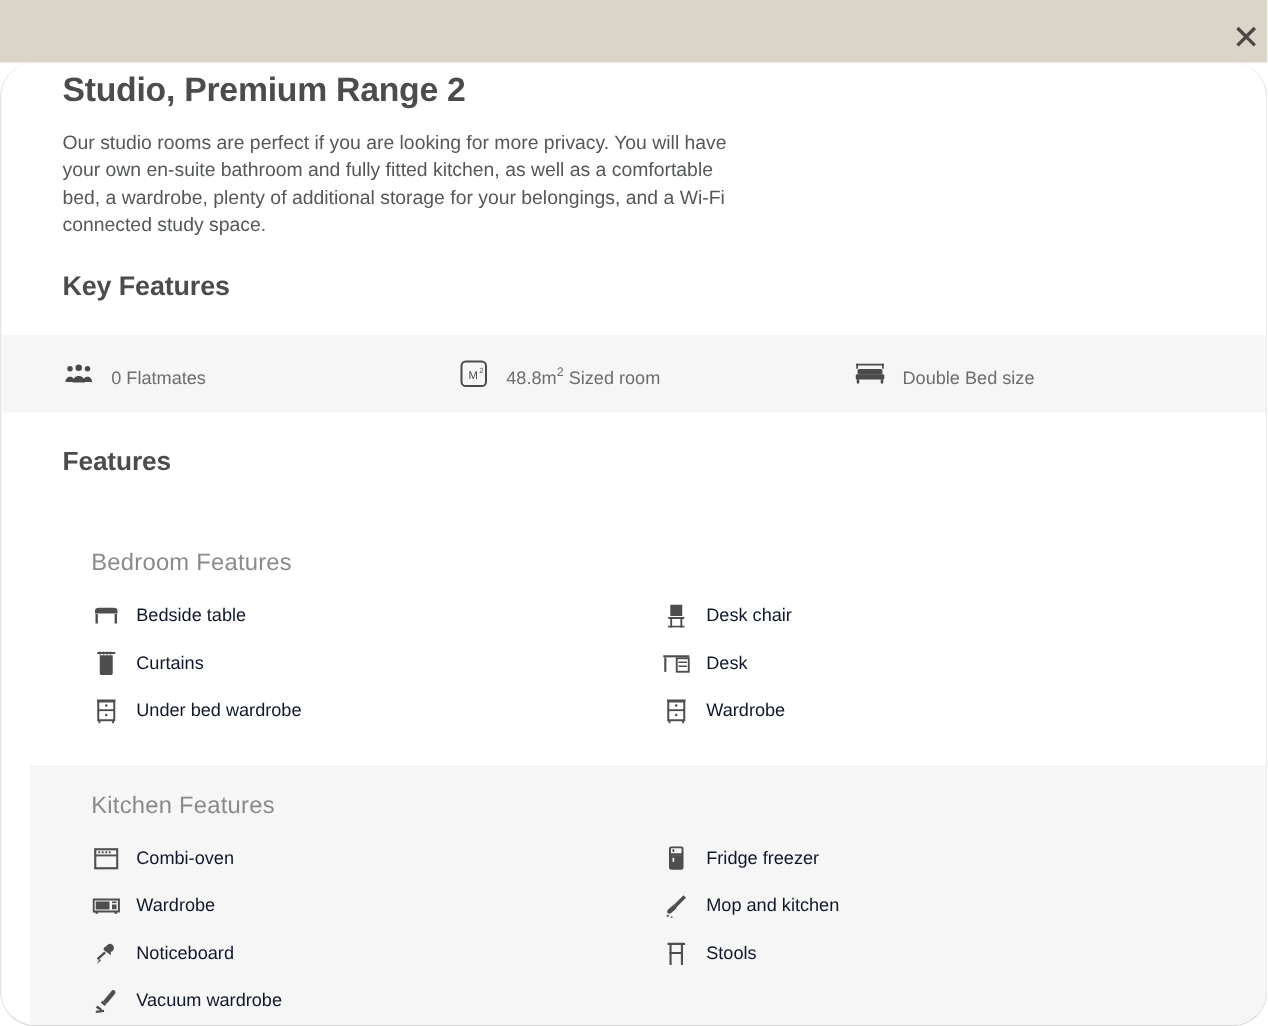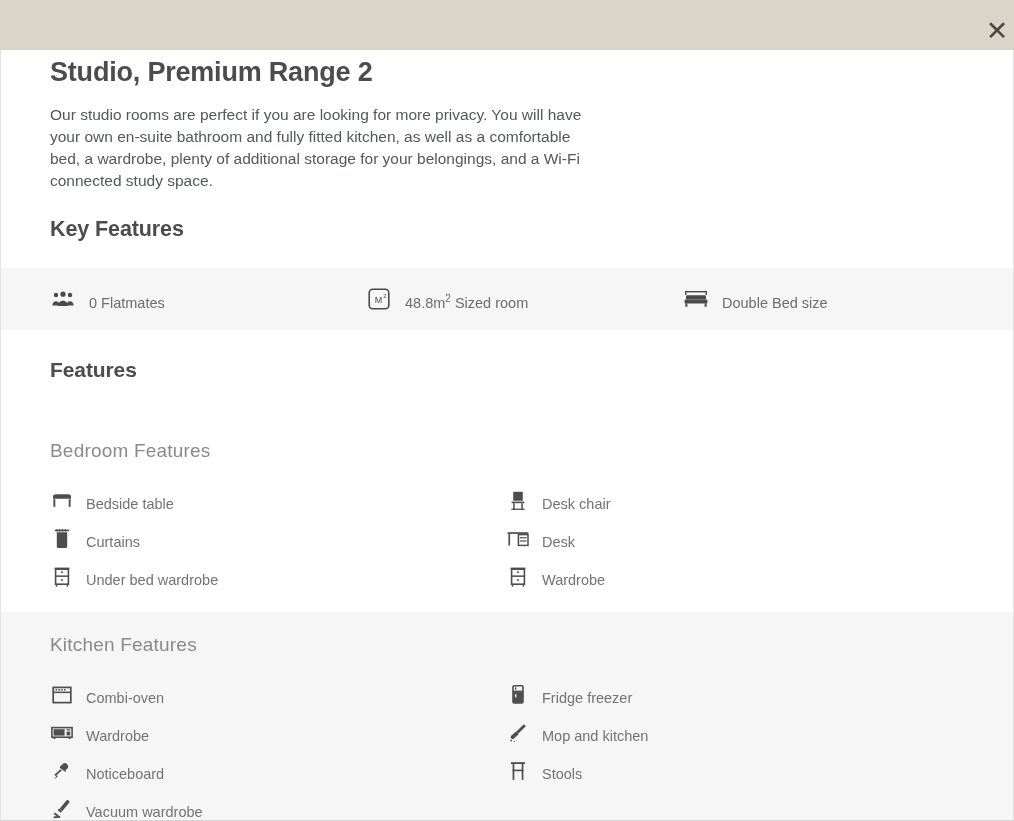--- a/index.html
+++ b/index.html
@@ -54,20 +54,21 @@
 
   
   .modal-body {
     flex: 1 1 auto;
     border-left: 1px solid #e4e4e4;
     border-right: 1px solid #e4e4e4;
     border-bottom: 1px solid #d6d6d6;
     box-sizing: border-box;
     overflow: hidden;
     background: #ffffff;
+    border-radius: 28px;
   }
 
   .pad {
     padding-left: 49px;
     padding-right: 40px;
   }
 
   h1.room-title {
     font-size: 27px;
     font-weight: bold;
@@ -125,42 +126,43 @@
     flex: none;
   }
   .kf-item.flatmates { width: 316px; }
   .kf-item.sized     { width: 317px; }
   .kf-item .sup { font-size: 10px; vertical-align: super; }
 
   
   .feature-group {
     padding-top: 22px;
     padding-bottom: 24px;
+    margin-left: 23px;
   }
   .feature-group.shaded { background: #f6f6f6; }
   .feature-group.plain  { background: #ffffff; }
 
   .group-title {
     font-size: 19px;
     color: #8a8a8a;
     font-weight: normal;
     margin: 0 0 12px 0;
     letter-spacing: 0.2px;
   }
 
   .feature-grid {
     display: grid;
     grid-template-columns: 456px 1fr;
     row-gap: 0px;
   }
   .feature-item {
     display: flex;
-    align-items: flex-end;
+    align-items: center;
     font-size: 14.5px;
-    color: #737373;
+    color: #0f172a;
     height: 38px;
     padding-left: 1px;
   }
   .feature-item .fi-icon {
     display: inline-flex;
     align-items: center;
     justify-content: center;
     width: 22px;
     height: 22px;
     margin-right: 13px;

